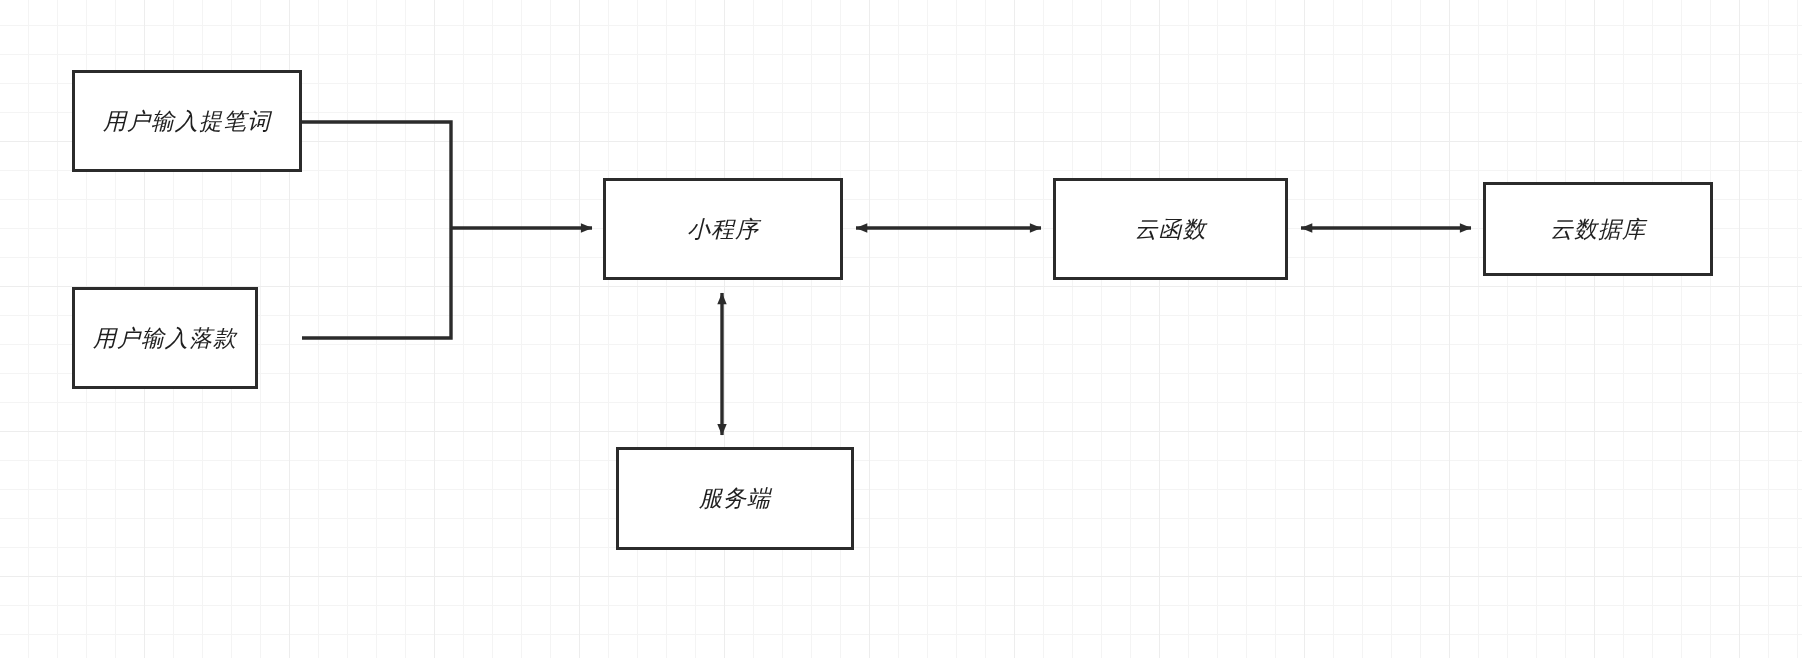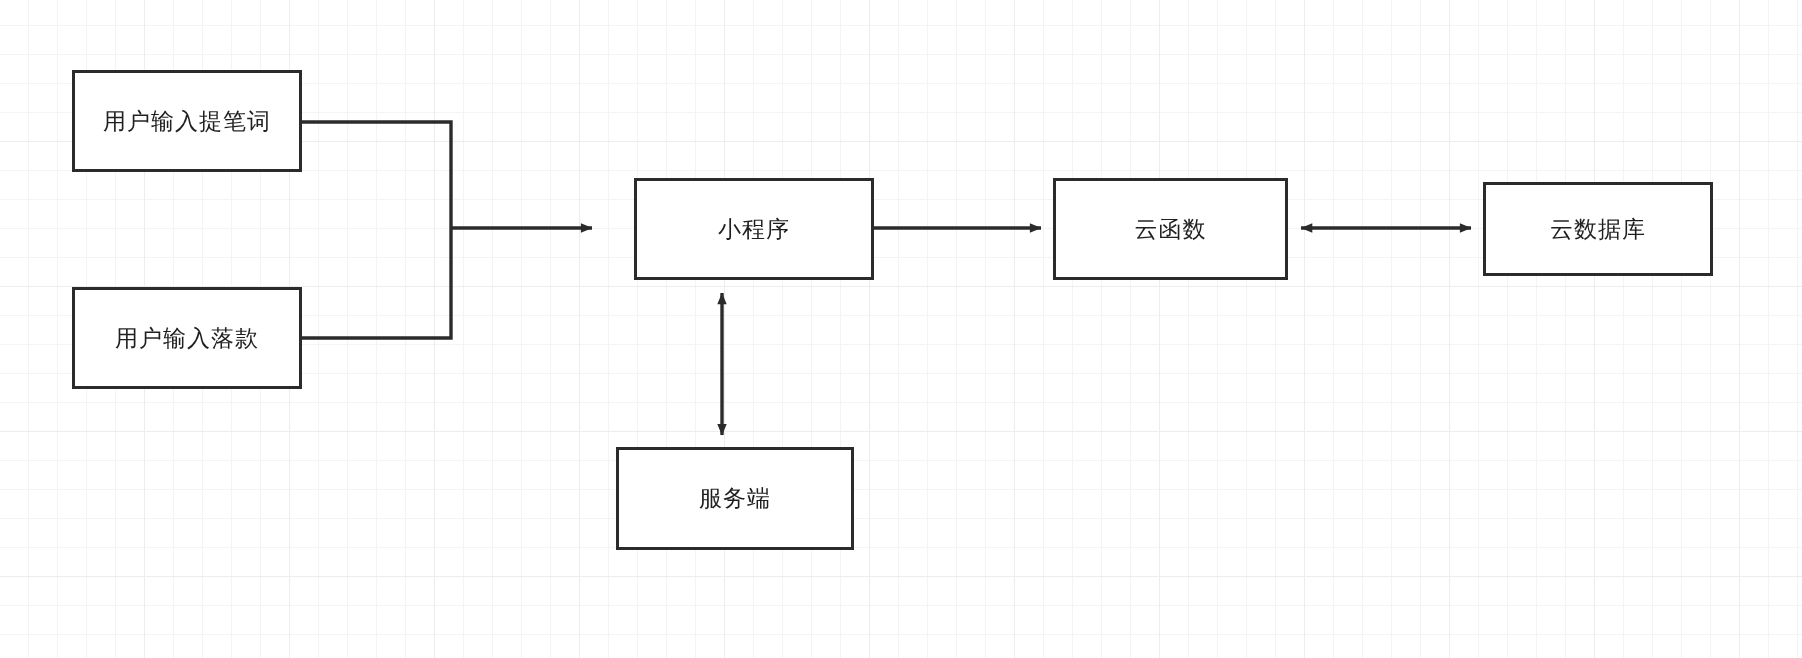--- a/index.html
+++ b/index.html
@@ -38,20 +38,21 @@
     pointer-events: none;
   }
   .node {
     position: absolute;
     box-sizing: border-box;
     background: #ffffff;
     border: 3px solid #2b2b2b;
     display: flex;
     align-items: center;
     justify-content: center;
+    font-style: italic;
   }
   .node-label {
     font-size: 23px;
     color: #1f1f1f;
     letter-spacing: 1px;
     line-height: 1;
     white-space: nowrap;
     font-weight: 400;
   }
 </style>
@@ -83,25 +84,25 @@
       <path d="M1301,228 L1471,228" marker-start="url(#arrowStart)" marker-end="url(#arrowEnd)"></path>
 
       <path d="M722,293 L722,435" marker-start="url(#arrowStart)" marker-end="url(#arrowEnd)"></path>
     </g>
   </svg>
 
   <div class="node" style="left:72px; top:70px; width:230px; height:102px;">
     <span class="node-label">用户输入提笔词</span>
   </div>
 
-  <div class="node" style="left:72px; top:287px; width:230px; height:102px;">
+  <div class="node" style="left:72px; top:287px; width:186px; height:102px;">
     <span class="node-label">用户输入落款</span>
   </div>
 
-  <div class="node" style="left:634px; top:178px; width:240px; height:102px;">
+  <div class="node" style="left:603px; top:178px; width:240px; height:102px;">
     <span class="node-label">小程序</span>
   </div>
 
   <div class="node" style="left:1053px; top:178px; width:235px; height:102px;">
     <span class="node-label">云函数</span>
   </div>
 
   <div class="node" style="left:1483px; top:182px; width:230px; height:94px;">
     <span class="node-label">云数据库</span>
   </div>

